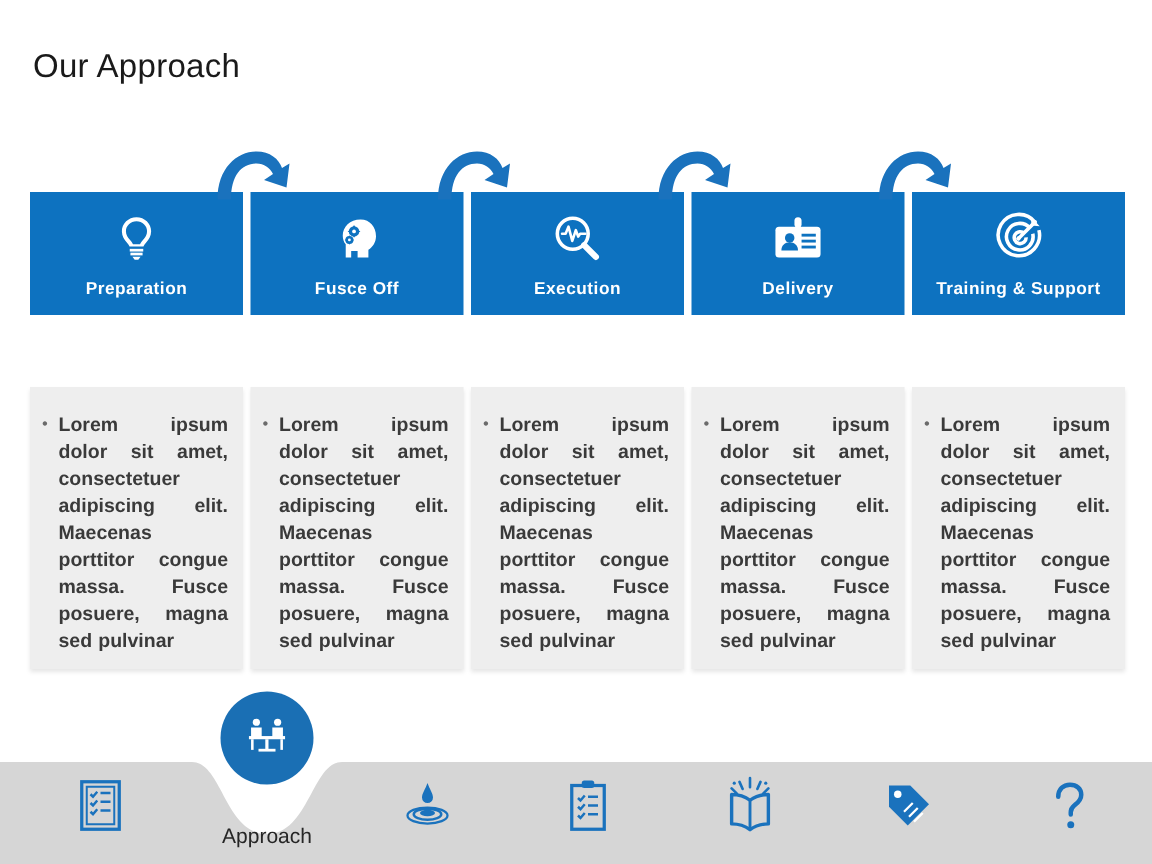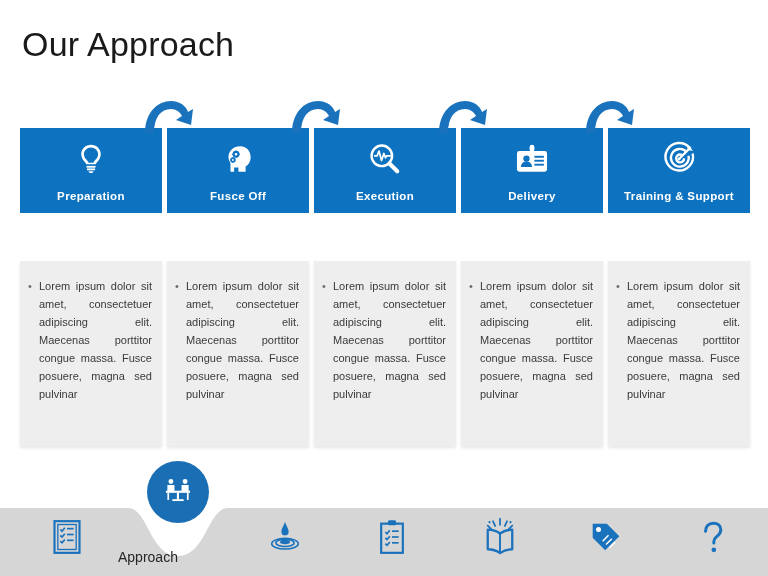--- a/index.html
+++ b/index.html
@@ -8,21 +8,21 @@
     background:#ffffff;
     font-family:"Liberation Sans", sans-serif;
     overflow:hidden;
     position:relative;
   }
   #slide{position:absolute;inset:0;width:768px;height:576px;overflow:hidden;background:#fff;}
 
   
   #page-title{
     position:absolute;left:22px;top:28px;
-    font-size:34px;line-height:32px;
+    font-size:22px;line-height:32px;
     font-weight:400;color:#1a1a1a;
     letter-spacing:.2px;
     white-space:nowrap;
   }
 
   
   #steps{
     position:absolute;left:20px;top:128px;
     width:766px;height:318px;
     display:flex;
@@ -73,24 +73,25 @@
   }
   .bullet-dot{
     color:#6b6b6b;
     font-size:11px;
     line-height:18px;
     width:11px;flex:0 0 11px;
     text-align:left;
   }
   .bullet-text{
     color:#3a3a3a;
-    font-size:11px;
+    font-size:13px;
     line-height:18px;
     text-align:justify;
     word-spacing:.5px;
+    font-weight:bold;
   }
 
   
   .arrow{
     position:absolute;
     top:-33px;left:-26px;
     width:54px;height:40px;
     z-index:4;
     pointer-events:none;
   }
@@ -119,20 +120,21 @@
     width:62px;height:62px;
     border-radius:50%;
     background:#1a6fb4;
     display:flex;align-items:center;justify-content:center;
     z-index:4;
   }
   #approach-label{
     position:absolute;
     left:118px;top:549px;
     width:120px;
+    text-align:center;
     font-size:14px;
     color:#262626;
     z-index:4;
   }
 </style>
 </head>
 <body>
 
 <div id="slide">
 

